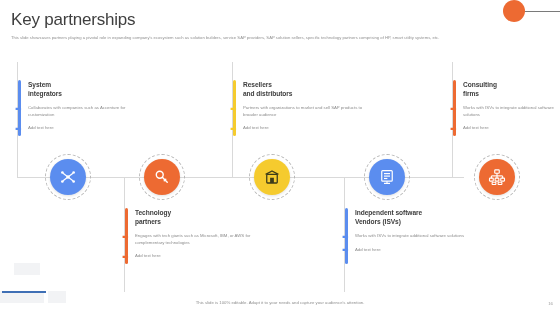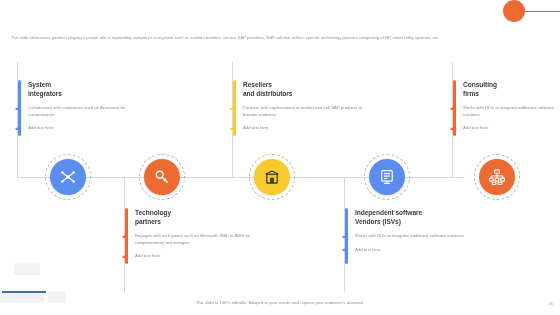--- a/index.html
+++ b/index.html
@@ -131,20 +131,21 @@
   }
 </style>
 </head>
 <body>
 
 <div class="slide">
 
   <div class="top-accent-line"></div>
   <div class="top-accent-dot"></div>
 
+  <div class="page-title">Key partnerships</div>
   <div class="page-subtitle">This slide showcases partners playing a pivotal role in expanding company's ecosystem such as solution builders, service SAP providers, SAP solution sellers, specific technology partners comprising of HP, smart utility systems, etc.</div>
 
   <div class="spine h" style="left:62px; top:177px; width:402px;"></div>
 
   <div class="spine v" style="left:17px; top:62px; height:115px;"></div>
   <div class="spine h" style="left:17px; top:177px; width:45px;"></div>
 
   <div class="spine v" style="left:232px; top:62px; height:115px;"></div>
   <div class="spine v" style="left:452px; top:62px; height:115px;"></div>
 

